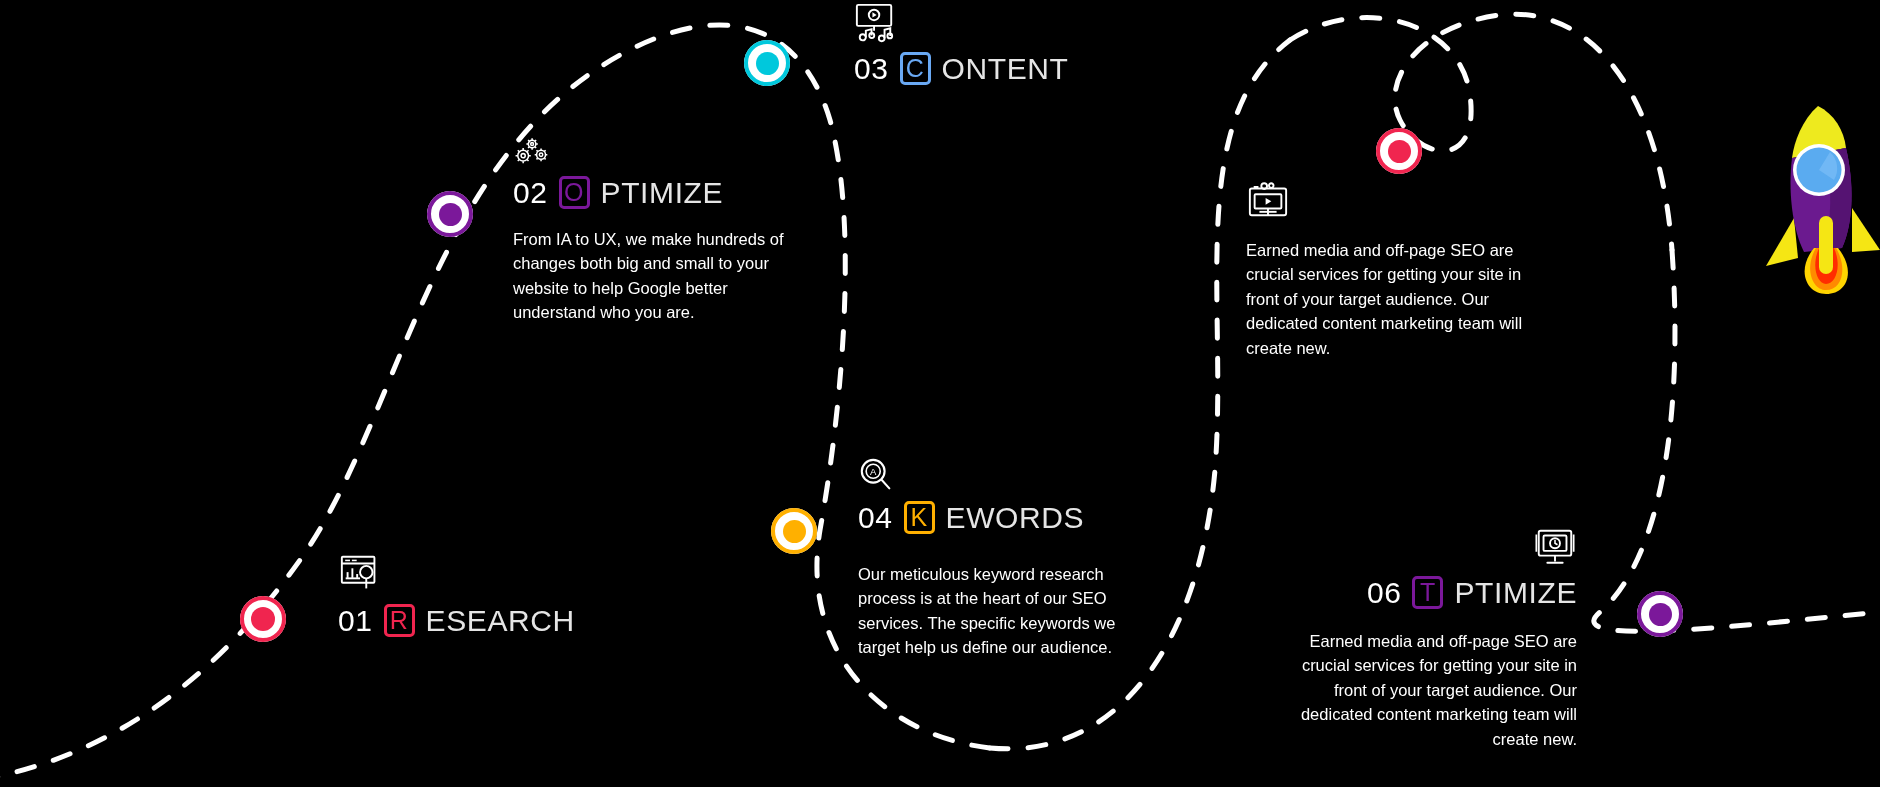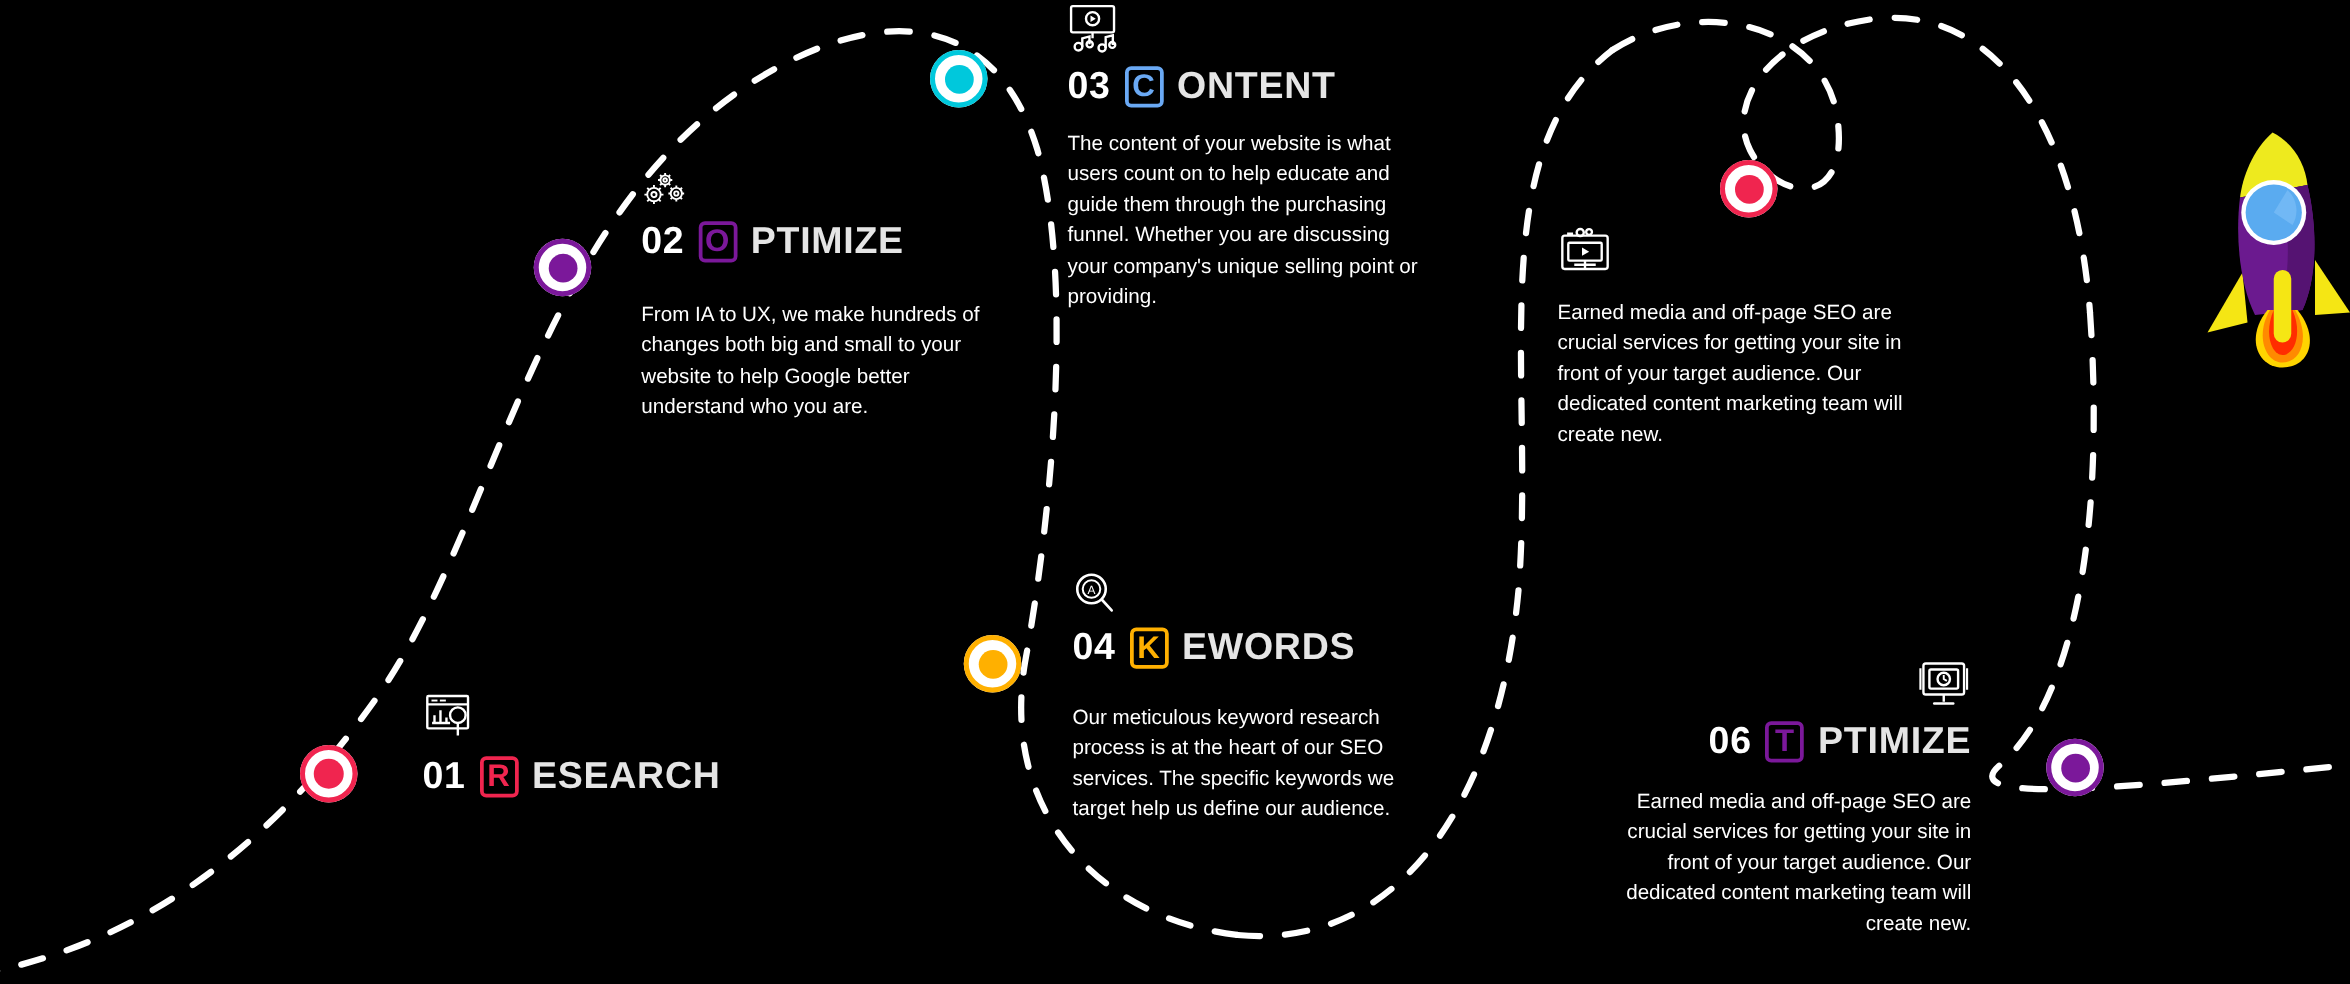--- a/index.html
+++ b/index.html
@@ -23,22 +23,22 @@
     display: flex; align-items: center; justify-content: center;
   }
   .marker .core { border-radius: 50%; }
 
   
   .step { position: absolute; }
   .step .icon { display: block; margin-bottom: 6px; }
   .step.align-right .icon { margin-left: auto; }
 
   .heading {
-    display: flex; align-items: flex-end; gap: 11px;
-    font-weight: bold; letter-spacing: 0.6px;
+    display: flex; align-items: flex-start; gap: 11px;
+    font-weight: normal; letter-spacing: 0.6px;
     white-space: nowrap;
   }
   .step.align-right .heading { justify-content: flex-end; }
   .num { color: #ffffff; }
   .badge {
     display: inline-flex; align-items: center; justify-content: center;
     border-style: solid; border-radius: 5px;
     line-height: 1;
   }
   .rest { color: #e5e5e5; }
@@ -147,42 +147,41 @@
       <path d="M11 13.5v2.3M11 28.2v2.3M2.5 22h2.3M17.2 22h2.3M5 16l1.7 1.7M15.3 26.3l1.7 1.7M17 16l-1.7 1.7M6.7 26.3L5 28"></path>
       <circle cx="31" cy="21" r="5"></circle>
       <circle cx="31" cy="21" r="1.9"></circle>
       <path d="M31 13.9v1.9M31 26.2v1.9M23.9 21h1.9M36.1 21h1.9M25.9 15.9l1.3 1.3M34.8 24.8l1.3 1.3M36.1 15.9l-1.3 1.3M27.2 24.8l-1.3 1.3"></path>
     </svg>
     <div class="heading h-lg">
       <span class="num">02</span>
       <span class="badge badge-lg" style="border-color:#7b189a; color:#7b189a;">O</span>
       <span class="rest">PTIMIZE</span>
     </div>
-    <p class="body-text" style="margin-top:30px; width:285px;">From IA to UX, we make hundreds of changes both big and small to your website to help Google better understand who you are.</p>
+    <p class="body-text" style="margin-top:17px; width:285px;">From IA to UX, we make hundreds of changes both big and small to your website to help Google better understand who you are.</p>
   </div>
 
   <div class="step" style="left:854px; top:2px; width:300px;">
     <svg class="icon" width="42" height="44" viewBox="0 0 44 46" fill="none" stroke="#ffffff" stroke-width="2">
       <rect x="3" y="3" width="36" height="22" rx="1.5"></rect>
       <circle cx="21" cy="13.5" r="5.5"></circle>
       <path d="M19.3 10.8l4.4 2.7-4.4 2.7z" fill="#ffffff" stroke="none"></path>
       <line x1="21" y1="25" x2="21" y2="30"></line>
       <path d="M6 37a3.2 3.2 0 106.4 0 3.2 3.2 0 10-6.4 0"></path>
       <path d="M12.4 37V30l6-1.6V35"></path>
       <path d="M16 35a2.6 2.6 0 105.2 0 2.6 2.6 0 10-5.2 0"></path>
       <path d="M26 38a3 3 0 106 0 3 3 0 10-6 0"></path>
       <path d="M32 38V29l6-1.5V35.5"></path>
       <path d="M35 35.5a2.5 2.5 0 105 0 2.5 2.5 0 10-5 0"></path>
     </svg>
     <div class="heading h-lg">
       <span class="num">03</span>
       <span class="badge badge-lg" style="border-color:#6aa9f4; color:#6aa9f4;">C</span>
       <span class="rest">ONTENT</span>
     </div>
-    <p class="body-text" style="margin-top:17px; width:282px;">The content of your website is what users count on to help educate and guide them through the purchasing funnel. Whether you are discussing your company's unique selling point or providing.</p>
   </div>
 
   <div class="step" style="left:858px; top:457px; width:300px;">
     <svg class="icon" width="38" height="38" viewBox="0 0 40 40" fill="none" stroke="#ffffff" stroke-width="2.2">
       <circle cx="16" cy="15" r="12"></circle>
       <circle cx="16" cy="15" r="7.4" stroke-width="1.7"></circle>
       <text x="16" y="19.4" text-anchor="middle" font-family="Liberation Sans, sans-serif" font-size="10" fill="#ffffff" stroke="none">A</text>
       <line x1="24.8" y1="24" x2="33" y2="33" stroke-linecap="round"></line>
     </svg>
     <div class="heading h-lg">

